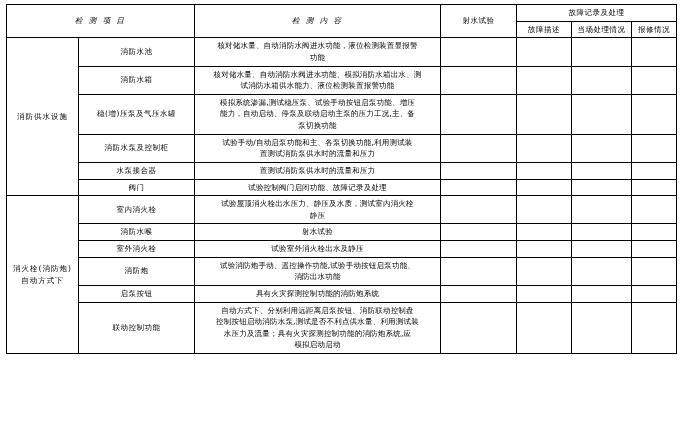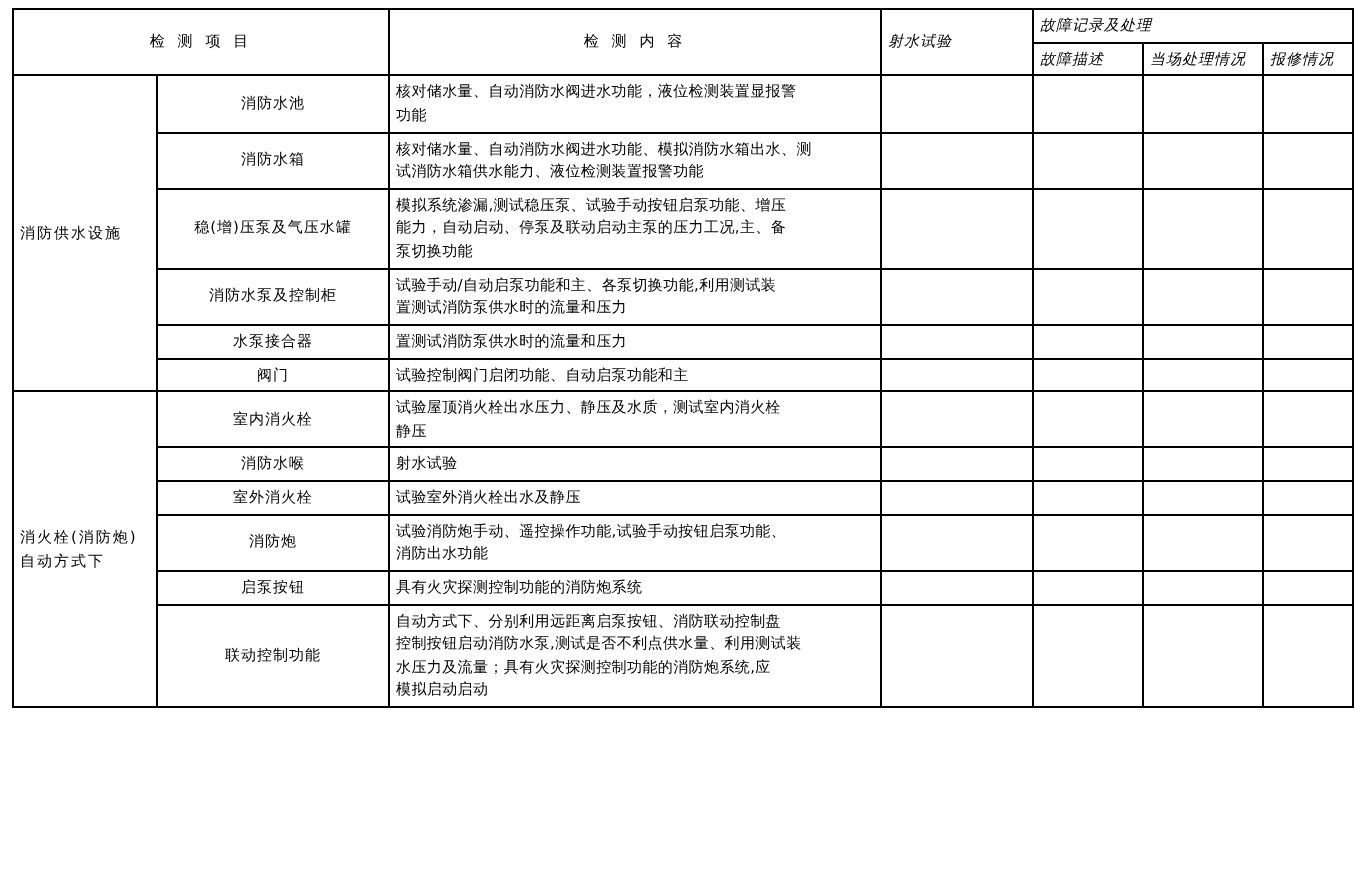--- a/index.html
+++ b/index.html
@@ -31,43 +31,43 @@
     vertical-align: middle;
     font-weight: normal;
     font-size: 7.5px;
     line-height: 1.55;
   }
   th.hdr {
     text-align: center;
     letter-spacing: 2px;
     font-size: 8.5px;
     padding: 5px 2px;
+    font-style: italic;
   }
   th.hdr-sub {
-    text-align: left;
+    text-align: center;
     font-size: 7.5px;
     letter-spacing: 0.5px;
     padding: 4px 1px;
-    font-style: italic;
   }
   td.group {
-    text-align: left;
+    text-align: center;
     font-size: 8px;
     letter-spacing: 1px;
     line-height: 1.7;
     padding: 2px 4px;
   }
   td.item {
     text-align: center;
     font-size: 7.5px;
     letter-spacing: 0.5px;
     padding-left: 6px;
   }
   td.content {
-    text-align: left;
+    text-align: center;
     font-size: 7.5px;
     letter-spacing: 0.2px;
     padding-left: 5px;
     padding-right: 4px;
   }
   td.blank {
     text-align: center;
   }
   .grp-label {
     display: block;
@@ -159,21 +159,21 @@
             <span class="ct-line">置测试消防泵供水时的流量和压力</span>
           </td>
           <td class="blank">&nbsp;</td>
           <td class="blank">&nbsp;</td>
           <td class="blank">&nbsp;</td>
           <td class="blank">&nbsp;</td>
         </tr>
         <tr>
           <td class="item">阀门</td>
           <td class="content">
-            <span class="ct-line">试验控制阀门启闭功能、自动启泵功能和主</span>
+            <span class="ct-line">试验控制阀门启闭功能、故障记录及处理</span>
           </td>
           <td class="blank">&nbsp;</td>
           <td class="blank">&nbsp;</td>
           <td class="blank">&nbsp;</td>
           <td class="blank">&nbsp;</td>
         </tr>
         <tr>
           <td class="group" rowspan="6">
             <span class="grp-label">消火栓(消防炮)自动方式下</span>
           </td>

